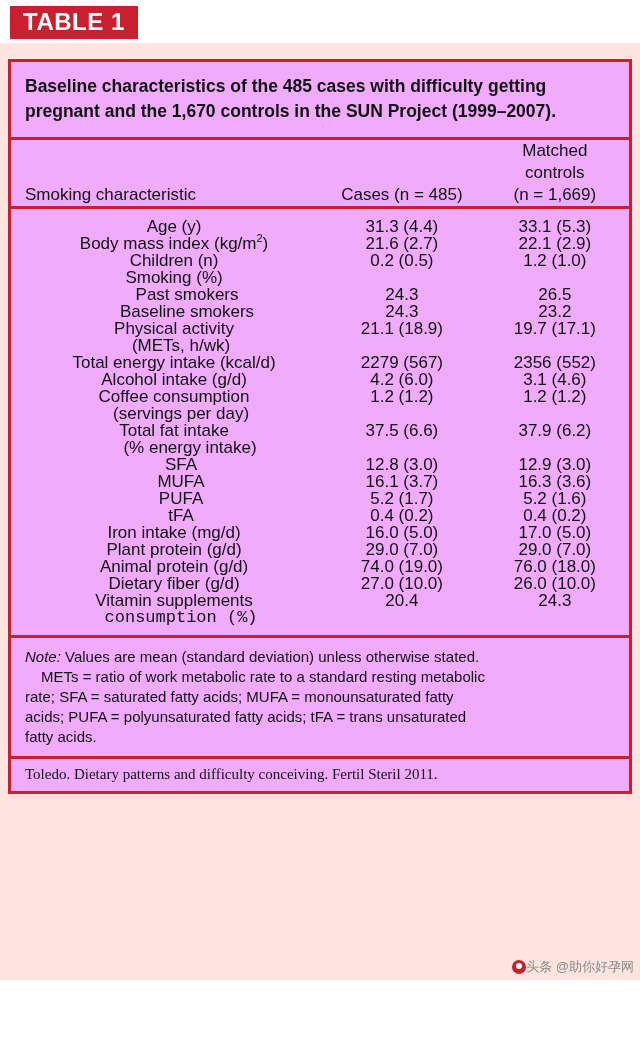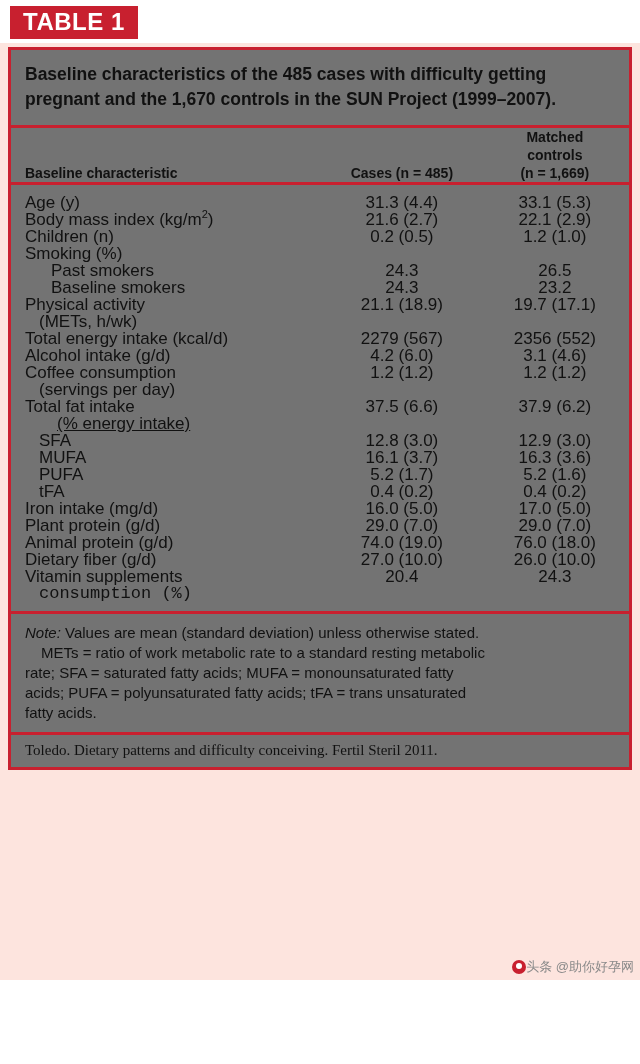--- a/index.html
+++ b/index.html
@@ -39,22 +39,22 @@
     padding: 3px 13px 5px 13px;
     line-height: 1.05;
   }
 
   
   .box {
     border-top: 3px solid #c8202f;
     border-bottom: 3px solid #c8202f;
     border-left: 3px solid #c8202f;
     border-right: 3px solid #c8202f;
-    background: #737373;
-    margin: 4px 8px;
+    background: #f0abfc;
+    margin: 16px 8px;
     box-sizing: border-box;
   }
 
   .caption {
     padding: 12px 14px 13px 14px;
     font-size: 17.5px;
     font-weight: bold;
     line-height: 1.42;
     color: #111111;
     border-bottom: 3px solid #c8202f;
@@ -69,22 +69,22 @@
   table.data th,
   table.data td {
     padding: 0;
     vertical-align: bottom;
   }
   .col-label { width: 50.5%; }
   .col-cases { width: 25.5%; }
   .col-ctrl  { width: 24%; }
 
   thead th {
-    font-size: 14px;
-    font-weight: bold;
+    font-size: 17px;
+    font-weight: normal;
     line-height: 1.3;
     padding: 8px 0 9px 0;
     color: #111111;
   }
   thead th.label-h {
     text-align: left;
     padding-left: 14px;
   }
   thead th.num-h {
     text-align: center;
@@ -95,31 +95,31 @@
   .hdr-lines { display: block; }
   .hdr-lines span { display: block; }
 
   tbody tr td {
     font-size: 17px;
     line-height: 1.0;
     padding: 3.6px 0 3.6px 0;
     color: #111111;
   }
   tbody td.lbl {
-    text-align: left;
+    text-align: center;
     padding-left: 14px;
     white-space: nowrap;
   }
   tbody td.num {
     text-align: center;
     white-space: nowrap;
   }
   .indent-1 { padding-left: 40px !important; }
   .indent-2 { padding-left: 28px !important; }
-  .indent-3 { padding-left: 46px !important; text-decoration: underline; }
+  .indent-3 { padding-left: 46px !important; }
   sup { font-size: 11px; vertical-align: super; line-height: 0; }
 
   tbody tr:first-child td { padding-top: 9px; }
   tbody tr:last-child td { padding-bottom: 9px; font-family: Liberation Mono, monospace; }
 
   
   .note {
     border-top: 3px solid #c8202f;
     padding: 9px 14px 9px 14px;
     font-size: 15px;
@@ -181,21 +181,21 @@
     <div class="caption">Baseline characteristics of the 485 cases with difficulty getting pregnant and the 1,670 controls in the SUN Project (1999–2007).</div>
 
     <table class="data">
       <colgroup>
         <col class="col-label">
         <col class="col-cases">
         <col class="col-ctrl">
       </colgroup>
       <thead>
         <tr>
-          <th class="label-h">Baseline characteristic</th>
+          <th class="label-h">Smoking characteristic</th>
           <th class="num-h">Cases (n = 485)</th>
           <th class="num-h">
             <span class="hdr-lines">
               <span>Matched</span>
               <span>controls</span>
               <span>(n = 1,669)</span>
             </span>
           </th>
         </tr>
       </thead>

